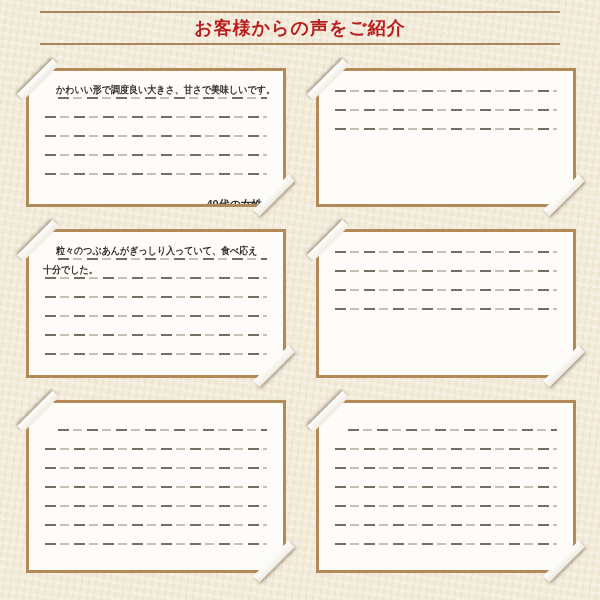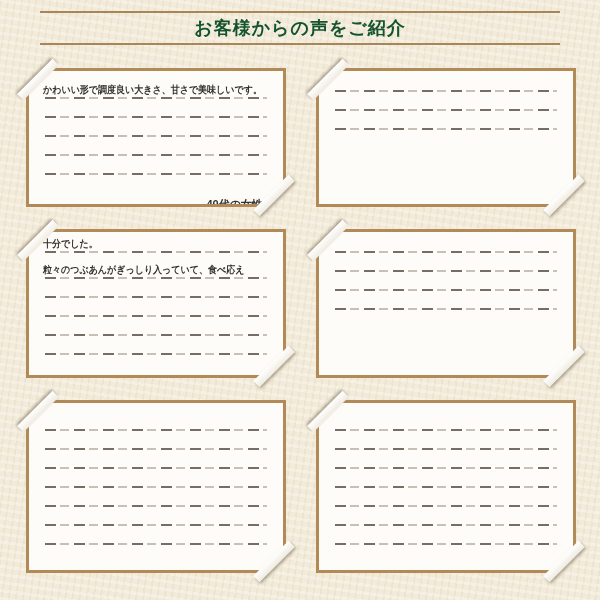--- a/index.html
+++ b/index.html
@@ -12,21 +12,21 @@
   .paper-texture{
     position:absolute;inset:0;z-index:0;pointer-events:none;
     background:
       repeating-linear-gradient(8deg, rgba(255,255,255,.28) 0 3px, rgba(255,255,255,0) 3px 8px),
       repeating-linear-gradient(98deg, rgba(203,186,153,.14) 0 2px, rgba(203,186,153,0) 2px 7px);
   }
   .header{position:absolute;top:11px;left:40px;right:40px;text-align:center;z-index:1;}
   .rule{height:2px;background:#a98657;}
   .header h1{
     margin:3px 0;font-size:18px;line-height:24px;font-weight:bold;
-    color:#14532d;letter-spacing:1px;
+    color:#b91c1c;letter-spacing:1px;
   }
   .grid{
     position:absolute;top:68px;left:26px;z-index:1;
     display:grid;grid-template-columns:260px 260px;grid-template-rows:139px 149px 173px;
     column-gap:30px;row-gap:22px;
   }
   .card{position:relative;}
   .card-face{
     position:absolute;inset:0;box-sizing:border-box;
     background:#fdfcf8;border:3px solid #b28a58;
@@ -36,21 +36,21 @@
     position:absolute;width:50px;height:9px;z-index:3;
     background:linear-gradient(#ffffff,#efebe0);
   }
   .fold-tl{top:7px;left:-13px;transform:rotate(-45deg);box-shadow:0 -2px 3px rgba(115,98,78,.55);}
   .fold-br{bottom:7px;right:-13px;transform:rotate(-45deg);box-shadow:0 2px 3px rgba(115,98,78,.55);}
   .card-content{
     position:absolute;left:3px;right:3px;top:3px;bottom:3px;z-index:2;
     padding:2px 14px 0 14px;display:flex;flex-direction:column;overflow:hidden;
   }
   .line{position:relative;height:19px;flex:none;}
-  .line.first{height:26px;}
+  .line.first{height:26px;margin-left:13px;}
   .line::after{
     content:"";position:absolute;left:2px;right:2px;bottom:0;height:2px;
     background:repeating-linear-gradient(90deg,
       rgba(80,70,58,.78) 0 11px, rgba(80,70,58,0) 11px 15px,
       rgba(145,132,112,.5) 15px 24px, rgba(145,132,112,0) 24px 29px);
   }
   .txt{
     position:absolute;left:0;bottom:2px;white-space:nowrap;
     font-size:10px;font-weight:bold;color:#35322c;
     transform:scaleX(.9);transform-origin:0 100%;
@@ -95,25 +95,25 @@
         <div class="line"></div>
         <div class="line"></div>
         <div class="line"></div>
       </div>
   </section>
   <section class="card">
     <div class="card-face"></div>
     <div class="fold fold-tl"></div>
     <div class="fold fold-br"></div>
     <div class="card-content">
+        <div class="line first">
+          <span class="txt">粒々のつぶあんがぎっしり入っていて、食べ応え</span>
+        </div>
         <div class="line">
           <span class="txt">十分でした。</span>
-        </div>
-        <div class="line first">
-          <span class="txt">粒々のつぶあんがぎっしり入っていて、食べ応え</span>
         </div>
         <div class="line"></div>
         <div class="line"></div>
         <div class="line"></div>
         <div class="line"></div>
       </div>
   </section>
   <section class="card">
     <div class="card-face"></div>
     <div class="fold fold-tl"></div>

